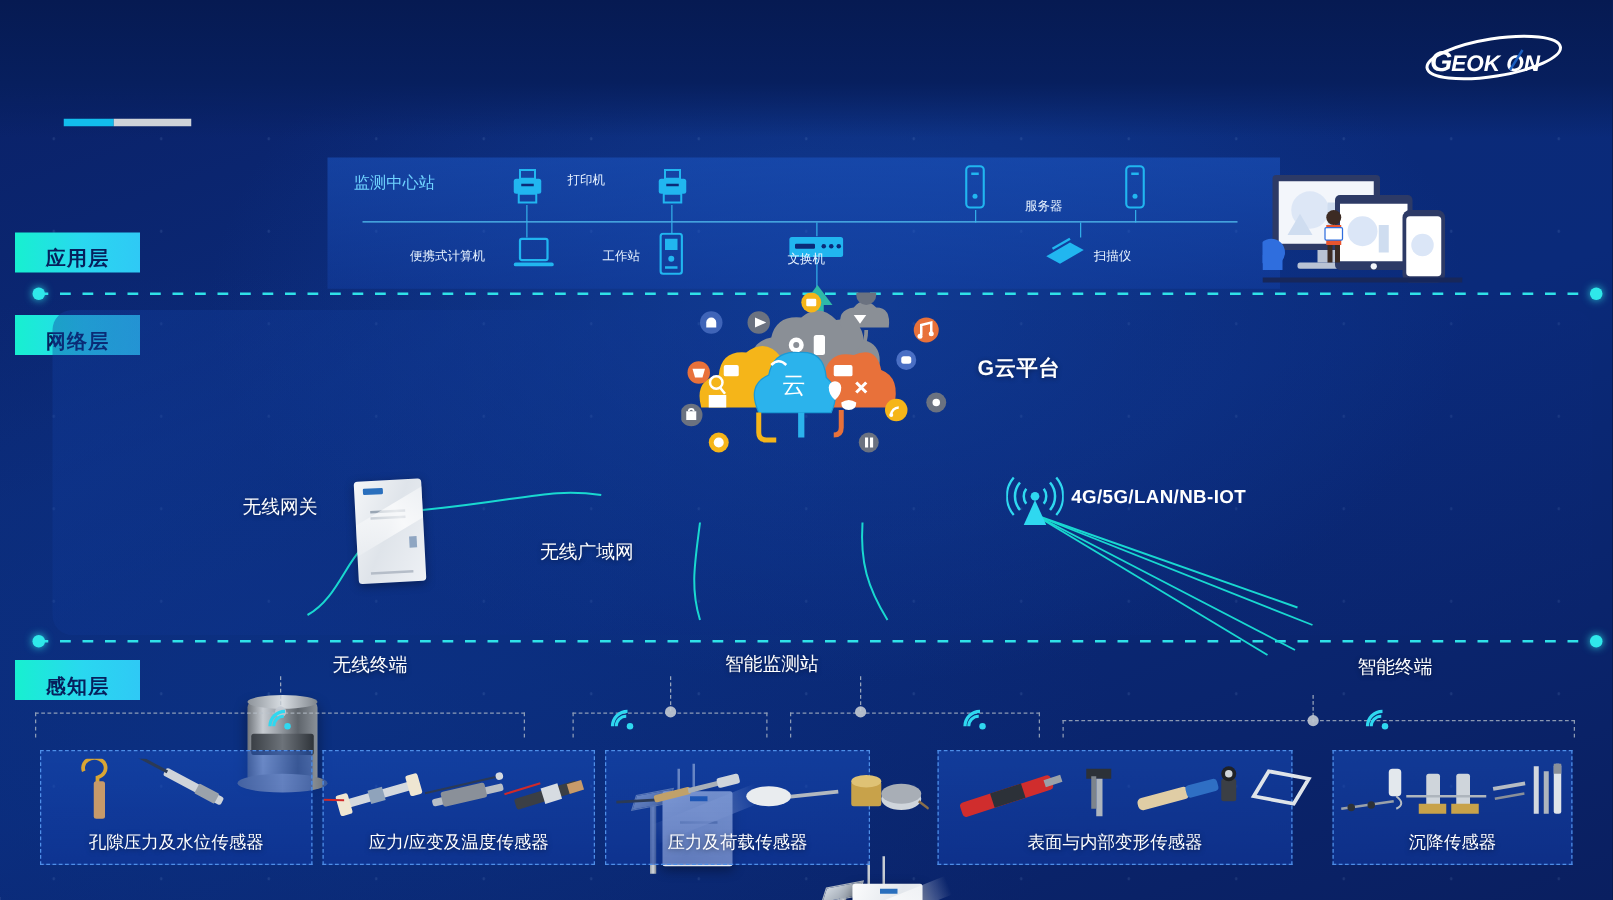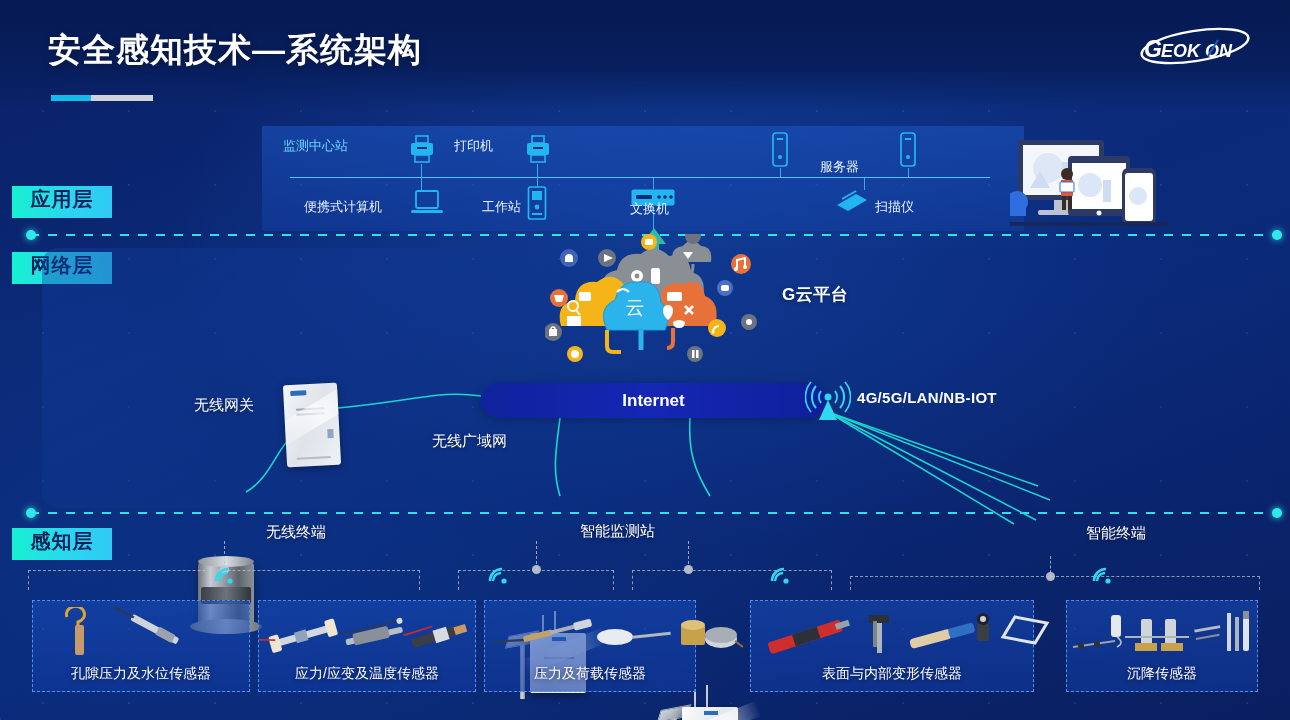--- a/index.html
+++ b/index.html
@@ -52,22 +52,22 @@
   .accent-bar .seg-a { width: 40px; background: #12bdec; }
   .accent-bar .seg-b { flex: 1; background: #cfd3d8; }
 
   .logo { position: absolute; right: 36px; top: 26px; width: 118px; height: 44px; }
   .logo svg { width: 118px; height: 44px; display: block; }
 
   
   .layer-tag {
     position: absolute; height: 32px; width: 100px;
     background: linear-gradient(90deg, #17f0d0 0%, #2ad7f0 55%, #2fc9f5 100%);
-    color: #06205c; font-size: 20px; font-weight: bold;
-    display: flex; align-items: flex-start; justify-content: center;
+    color: #06205c; font-size: 16px; font-weight: bold;
+    display: flex; align-items: flex-end; justify-content: center;
     letter-spacing: 1px;
   }
   #tag-app { left: 12px; top: 186px; }
   #tag-net { left: 12px; top: 252px; }
   #tag-sense { left: 12px; top: 528px; }
 
   
   .divider {
     position: absolute; left: 30px; width: 1248px; height: 2px;
     background-image: linear-gradient(90deg, #2fe2e8 0 9px, transparent 9px 18px);
@@ -94,21 +94,21 @@
     position: absolute; left: 262px; top: 126px; width: 762px; height: 105px;
     background: linear-gradient(180deg, rgba(28,86,196,.55) 0%, rgba(20,66,170,.42) 100%);
   }
   .app-bus {
     position: absolute; left: 290px; top: 177px; width: 700px; height: 1px;
     background: #57c8f5; opacity: .95;
   }
   .app-node { position: absolute; color: #21b6f0; }
   .app-stem { position: absolute; width: 1px; background: #35b9ef; opacity: .9; }
   .app-label {
-    position: absolute; color: #e8f3ff; font-size: 13px; white-space: nowrap;
+    position: absolute; color: #e8f3ff; font-size: 10px; white-space: nowrap;
   }
   .app-center-label {
     position: absolute; left: 283px; top: 137px; color: #6fd3ff; font-size: 13px;
   }
   .app-icon svg { display: block; }
 
   
   .devices-illu { position: absolute; left: 1010px; top: 138px; width: 160px; height: 92px; }
 
   
@@ -231,21 +231,20 @@
   .wires { position: absolute; inset: 0; pointer-events: none; }
 </style>
 </head>
 <body>
 
 <div id="stage">
   <div class="streaks"></div>
   <div class="dots"></div>
 
   <div class="header">
-    <div class="title">安全感知技术—系统架构</div>
     <div class="accent-bar">
       <div class="seg-a"></div>
       <div class="seg-b"></div>
     </div>
     <div class="logo">
       <svg viewBox="0 0 118 44">
         <ellipse cx="59" cy="20" rx="54" ry="15" fill="none" stroke="#ffffff" stroke-width="2.4" transform="rotate(-9 59 20)"></ellipse>
         <text x="8" y="31" font-family="Liberation Sans, sans-serif" font-size="23" font-weight="bold" font-style="italic" fill="#ffffff">G</text>
         <text x="25" y="31" font-family="Liberation Sans, sans-serif" font-size="18" font-weight="bold" font-style="italic" fill="#ffffff">EOK</text>
         <text x="69" y="31" font-family="Liberation Sans, sans-serif" font-size="18" font-weight="bold" font-style="italic" fill="#ffffff">O</text>
@@ -313,21 +312,21 @@
 
   <div class="app-node app-icon" style="left:899px; top:132px;">
     <svg width="18" height="36" viewBox="0 0 18 36">
       <rect x="2" y="1" width="14" height="33" rx="3" fill="none" stroke="#21b6f0" stroke-width="1.7"></rect>
       <rect x="6" y="6" width="6" height="2" fill="#21b6f0"></rect>
       <circle cx="9" cy="25" r="2" fill="#21b6f0"></circle>
     </svg>
   </div>
   <div class="app-stem" style="left:908px; top:168px; height:10px;"></div>
 
-  <div class="app-label" style="left:304px; top:198px;">便携式计算机</div>
+  <div class="app-label" style="left:328px; top:198px;">便携式计算机</div>
   <div class="app-node app-icon" style="left:410px; top:189px;">
     <svg width="34" height="28" viewBox="0 0 34 28">
       <rect x="6" y="2" width="22" height="17" rx="1.5" fill="none" stroke="#21b6f0" stroke-width="1.8"></rect>
       <rect x="1" y="21" width="32" height="3" rx="1.5" fill="#21b6f0"></rect>
     </svg>
   </div>
   <div class="app-stem" style="left:421px; top:178px; height:12px;"></div>
 
   <div class="app-label" style="left:482px; top:198px;">工作站</div>
   <div class="app-node app-icon" style="left:527px; top:186px;">
@@ -472,23 +471,20 @@
     <path d="M560 418 C 556 450 552 470 560 496" stroke="#19d8d0" stroke-width="1.6" fill="none"></path>
 
     <path d="M690 418 C 688 450 694 470 710 496" stroke="#19d8d0" stroke-width="1.6" fill="none"></path>
 
     <path d="M828 412 L1038 486" stroke="#19d8d0" stroke-width="1.5" fill="none"></path>
     <path d="M828 412 L1050 500" stroke="#19d8d0" stroke-width="1.5" fill="none"></path>
     <path d="M828 412 L1036 520" stroke="#19d8d0" stroke-width="1.5" fill="none"></path>
     <path d="M828 412 L1014 524" stroke="#19d8d0" stroke-width="1.5" fill="none"></path>
   </svg>
 
-  <div class="internet-bar">
-    <span>Internet</span>
-  </div>
   <div class="tower">
     <svg width="46" height="42" viewBox="0 0 46 42">
       <circle cx="23" cy="17" r="3.5" fill="#2fd8f0"></circle>
       <path d="M16 11 a10 10 0 0 0 0 12" stroke="#2fd8f0" stroke-width="2" fill="none"></path>
       <path d="M30 11 a10 10 0 0 1 0 12" stroke="#2fd8f0" stroke-width="2" fill="none"></path>
       <path d="M11 6 a17 17 0 0 0 0 22" stroke="#2fd8f0" stroke-width="2" fill="none"></path>
       <path d="M35 6 a17 17 0 0 1 0 22" stroke="#2fd8f0" stroke-width="2" fill="none"></path>
       <path d="M6 2 a23 23 0 0 0 0 30" stroke="#2fd8f0" stroke-width="1.8" fill="none"></path>
       <path d="M40 2 a23 23 0 0 1 0 30" stroke="#2fd8f0" stroke-width="1.8" fill="none"></path>
       <polygon points="23,20 32,40 14,40" fill="#2fd8f0"></polygon>

